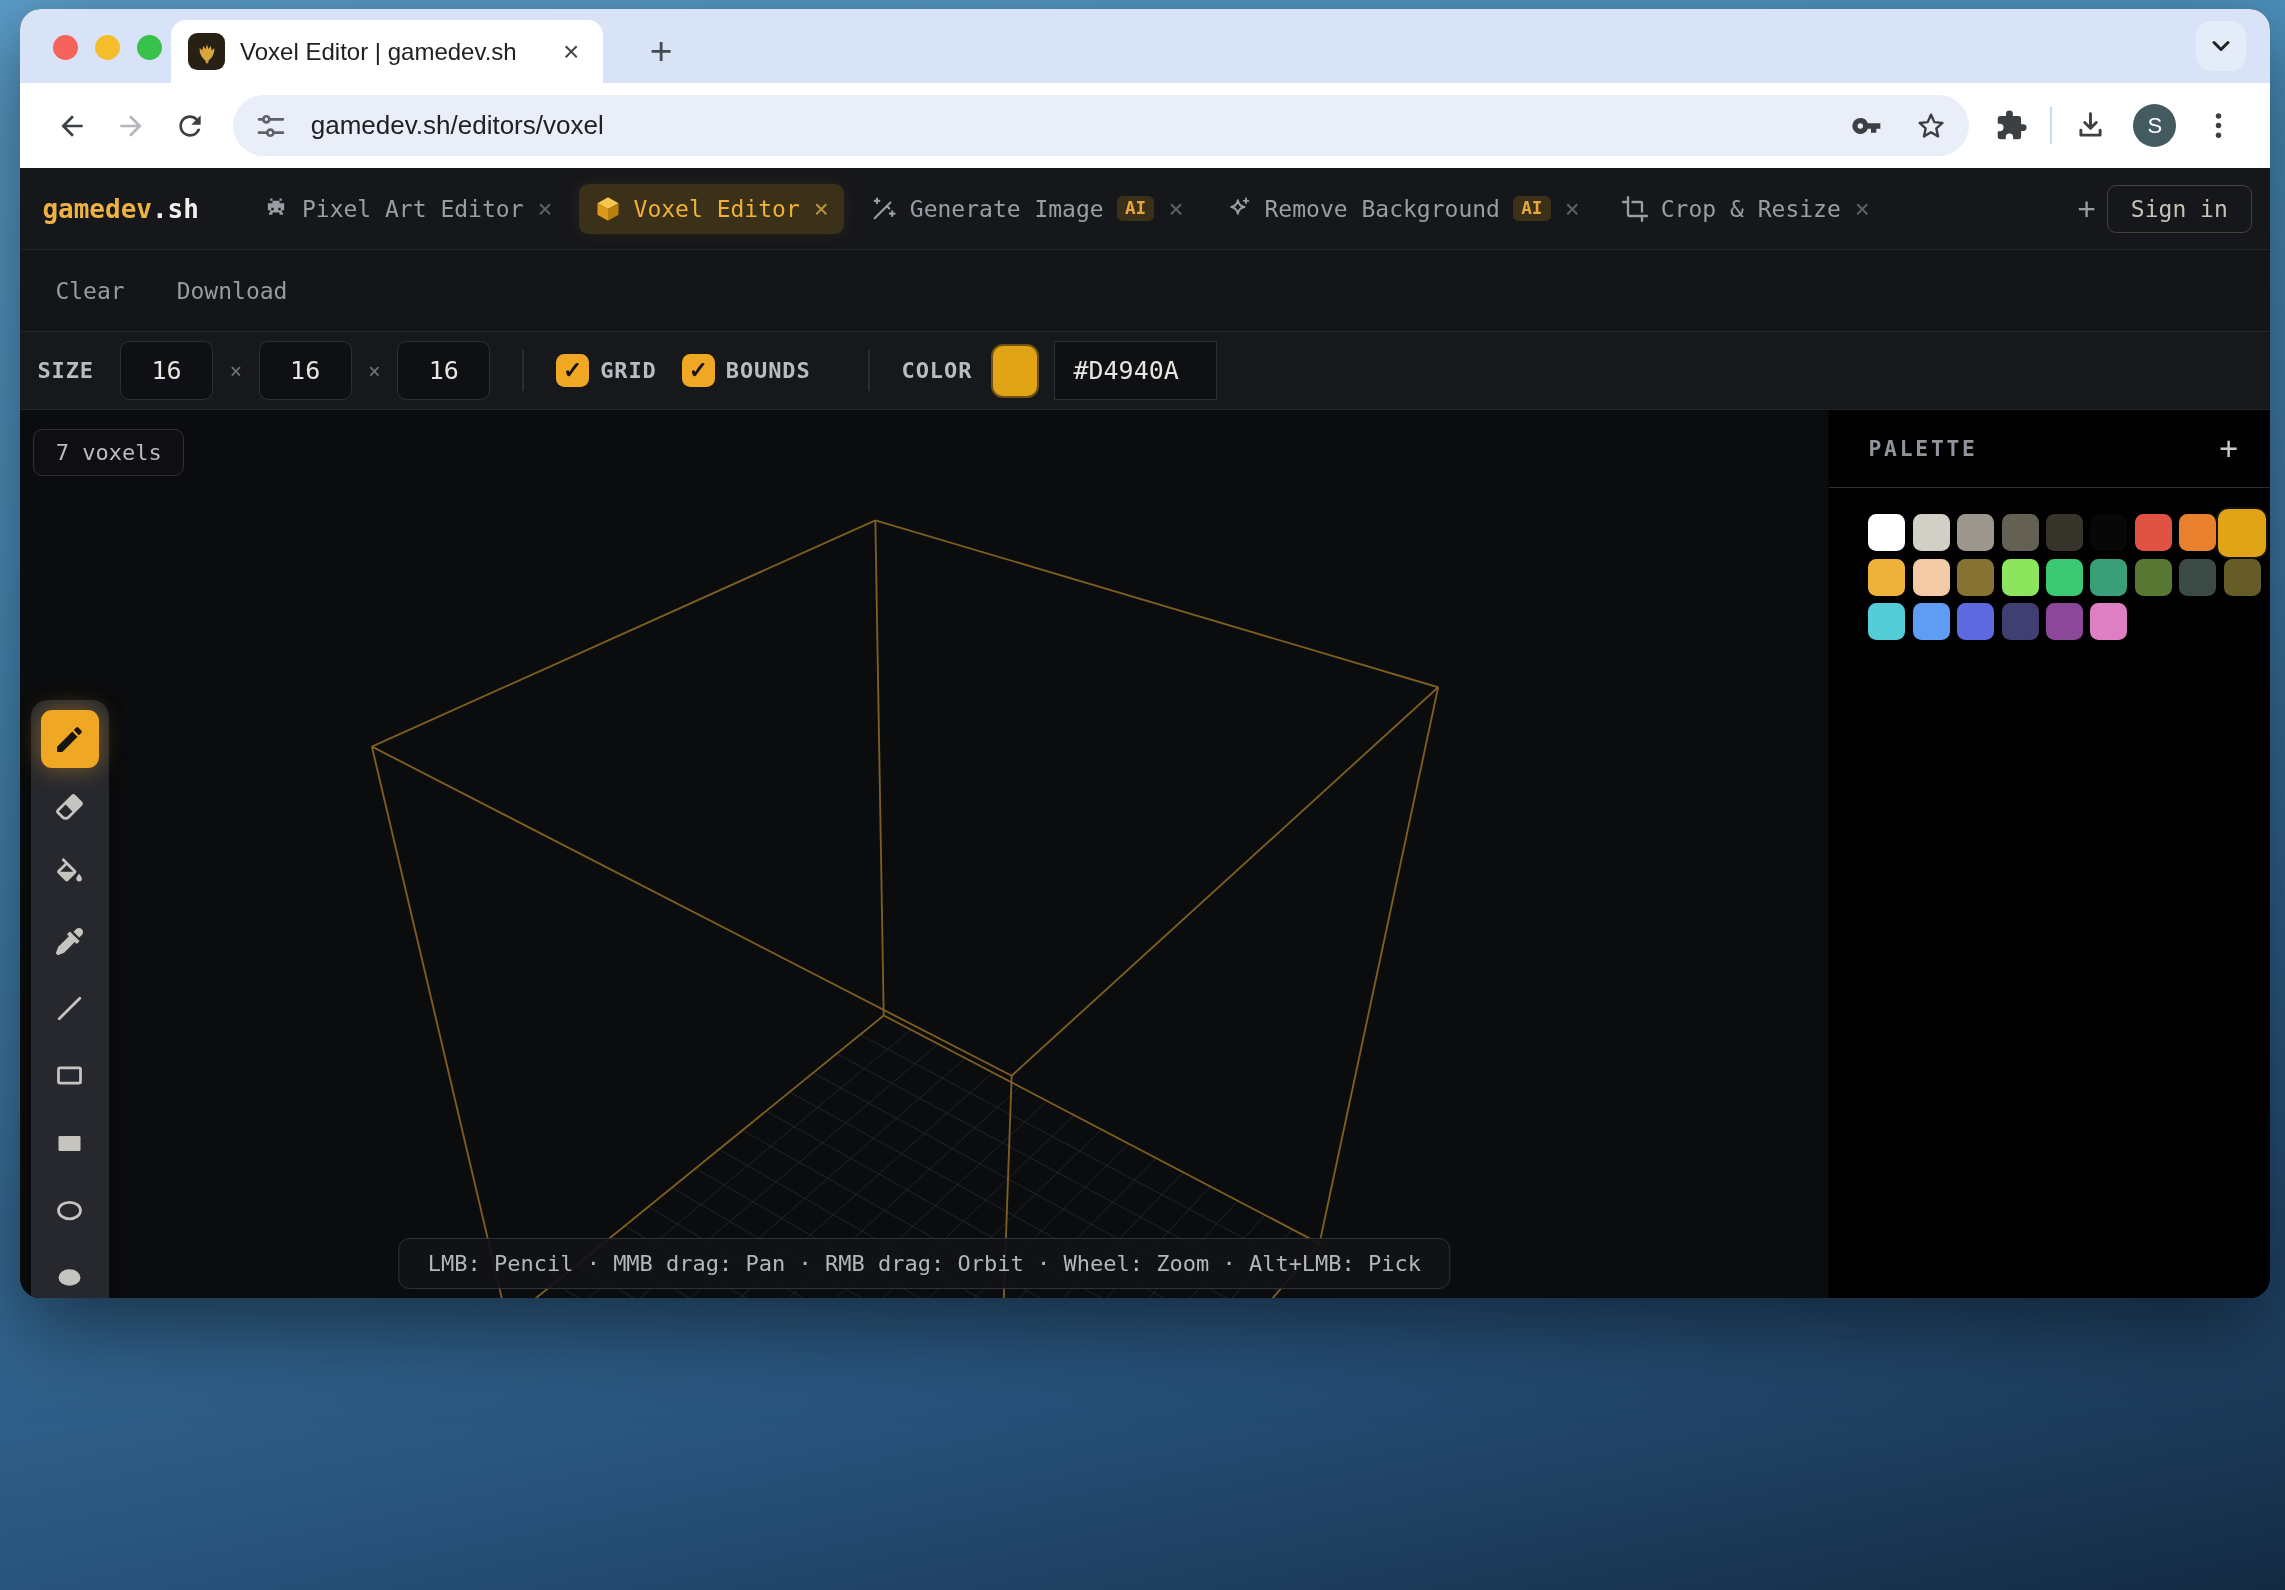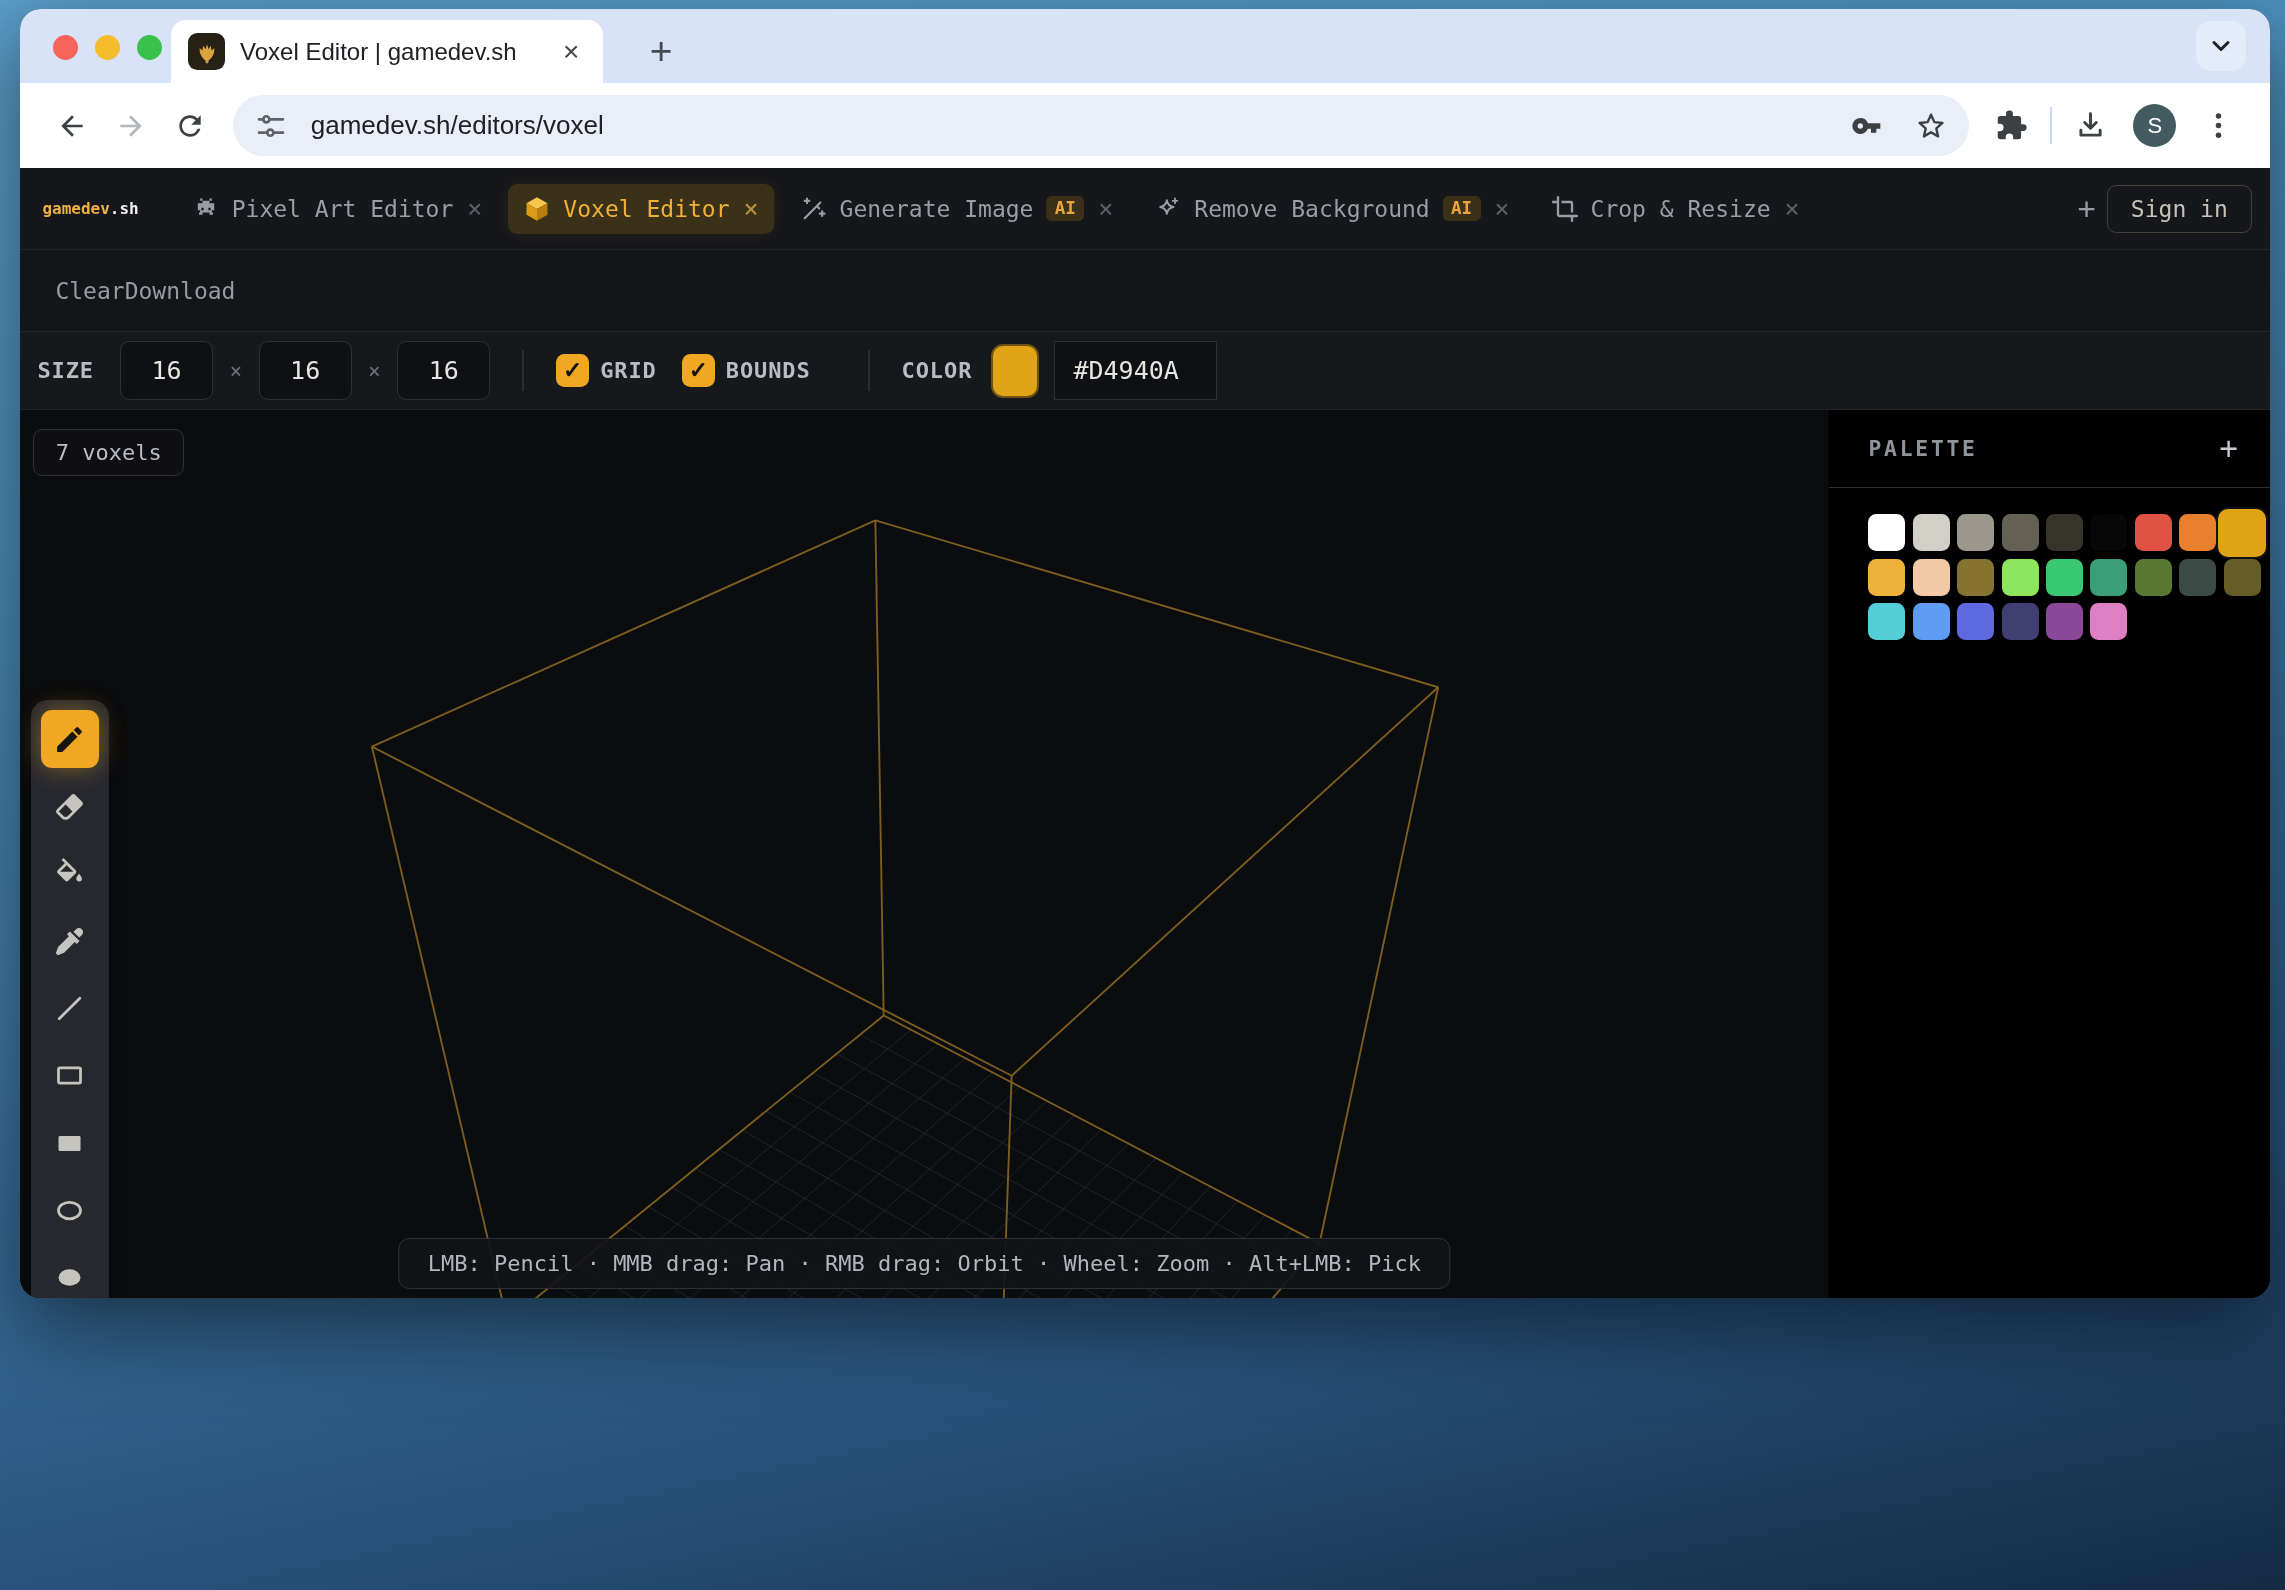--- a/index.html
+++ b/index.html
@@ -32,39 +32,39 @@
     padding:0 22px;margin:0 13px 0 7.4px;min-width:0;}
   .urlpill .tune{width:32px;height:32px;flex:none;}
   .urltext{font-size:26px;color:#202124;margin-left:24px;flex:1;white-space:nowrap;overflow:hidden;}
   .pill-ic{width:32px;height:32px;flex:none;margin-left:32px;}
   .chrome-ic{width:33px;height:33px;flex:none;margin:0 13px;}
   .vdiv{width:1.9px;height:37px;background:#c6dbf8;margin:0 9.3px;flex:none;}
   .avatar{width:43px;height:43px;border-radius:50%;background:#435a61;color:#fff;display:flex;align-items:center;
     justify-content:center;font-size:22px;margin:0 13px;flex:none;}
   .appheader{height:82px;background:#16171b;border-bottom:0.9px solid #242529;display:flex;align-items:center;
     padding:0 18.6px 0 22px;flex:none;}
-  .logo{font-family:"DejaVu Sans Mono",monospace;font-size:16px;font-weight:bold;margin-right:38px;white-space:nowrap;}
+  .logo{font-family:"DejaVu Sans Mono",monospace;font-size:26px;font-weight:bold;margin-right:48px;white-space:nowrap;}
   .logo .lp{color:#eeb243;}
   .logo .ls{color:#f1f0ed;}
   .etabs{display:flex;align-items:center;gap:11px;flex:1;min-width:0;}
   .etab{display:flex;align-items:center;height:50px;padding:0 15px;border-radius:9.3px;color:#9a9da4;
     font-family:"DejaVu Sans Mono",monospace;font-size:23px;white-space:nowrap;}
   .etab .icn{width:28px;height:28px;margin-right:12px;display:inline-flex;}
   .etab .icn svg{width:100%;height:100%;}
   .etab .close{margin-left:14px;font-size:25px;color:#5d6066;line-height:1;}
   .etab.active{background:#3a3118;color:#f0b136;box-shadow:0 0 16.7px rgba(240,177,54,.08);}
   .etab.active .close{color:#b99540;}
   .ai{font-family:"DejaVu Sans Mono",monospace;font-size:17.6px;font-weight:bold;color:#e9a63b;background:#3b3118;
     border-radius:5.6px;padding:3.7px 8.3px;margin-left:13px;line-height:1;}
   .addtab{font-size:32px;color:#9a9da4;padding:0 11px;line-height:1;}
   .signin{font-family:"DejaVu Sans Mono",monospace;font-size:23px;color:#c6c2b8;border:1.9px solid #45423a;
     border-radius:9.3px;padding:10.2px 23px;background:none;white-space:nowrap;}
 
   .toolbar{height:82px;background:#141519;border-bottom:0.9px solid #242529;display:flex;align-items:center;
-    padding-left:35px;flex:none;}
+    padding-left:35px;gap:52px;flex:none;}
   .toolbar .tbtn{font-family:"DejaVu Sans Mono",monospace;font-size:23px;color:#989ba2;}
 
   .settingsbar{height:78px;background:#17181c;border-bottom:0.9px solid #232428;display:flex;align-items:center;
     padding-left:17px;flex:none;}
   .slabel{font-family:"DejaVu Sans Mono",monospace;font-size:22px;font-weight:bold;color:#b9bcc2;letter-spacing:0.9px;}
   .numin{width:93px;height:59px;background:#0f1013;border:1.9px solid #2d3036;border-radius:9.3px;color:#e8e6e1;
     font-family:"DejaVu Sans Mono",monospace;font-size:25px;text-align:center;outline:none;}
   .times{color:#6f7278;font-size:20.4px;margin:0 16.7px;font-family:"DejaVu Sans Mono",monospace;}
   .sdiv{width:1.9px;height:41px;background:#2a2d33;margin:0 32px;flex:none;}
   .chk{display:flex;align-items:center;gap:11px;margin-right:25px;}

